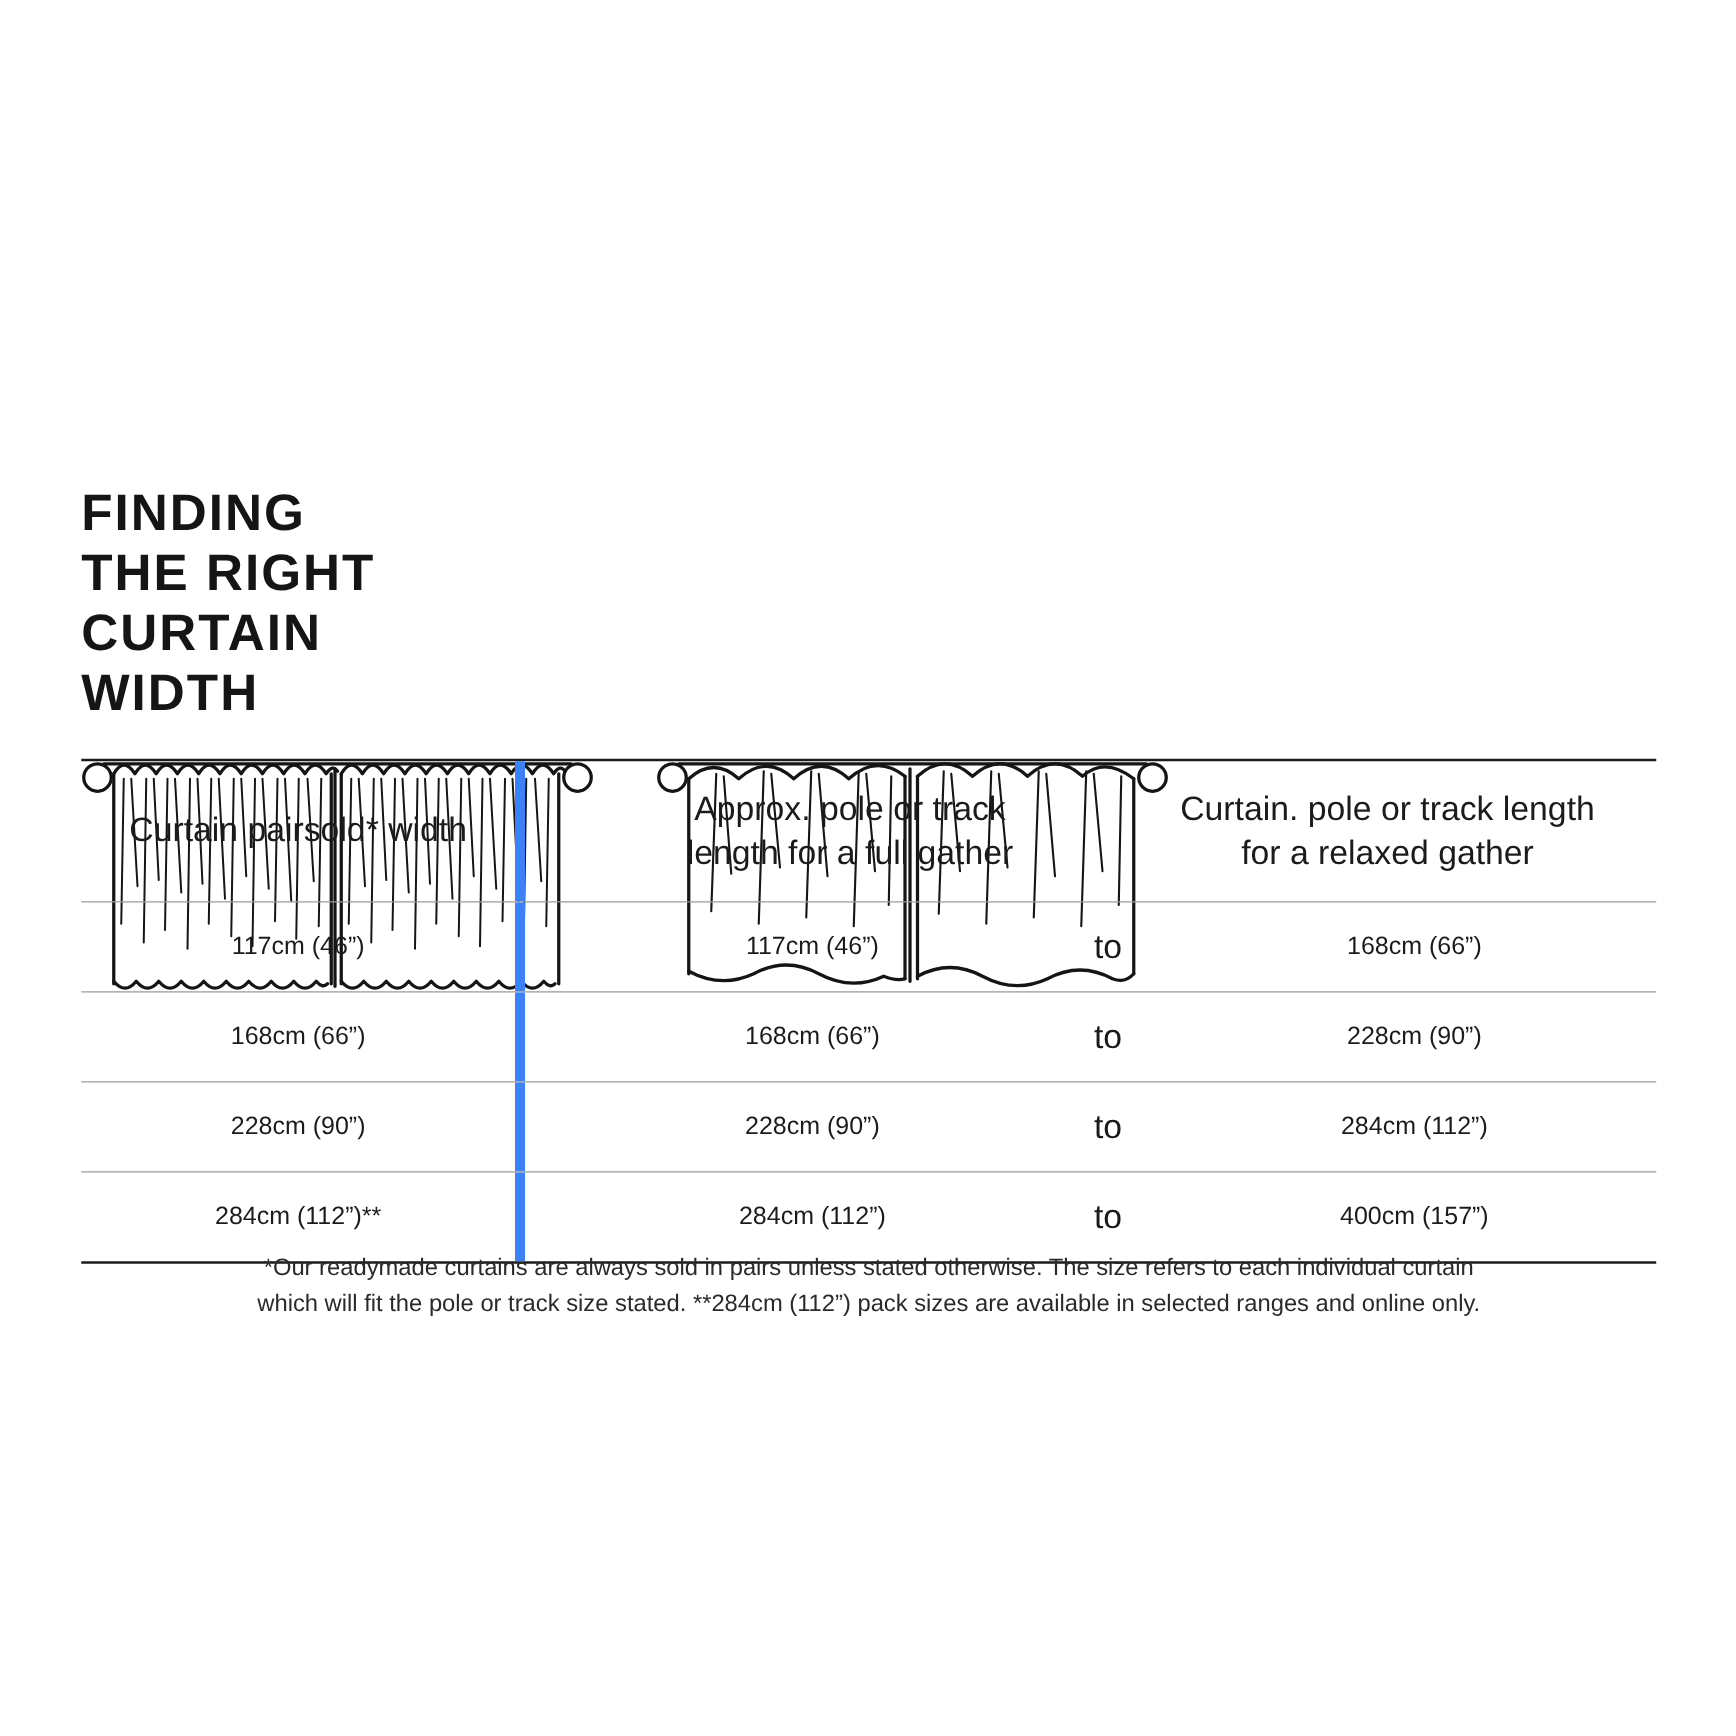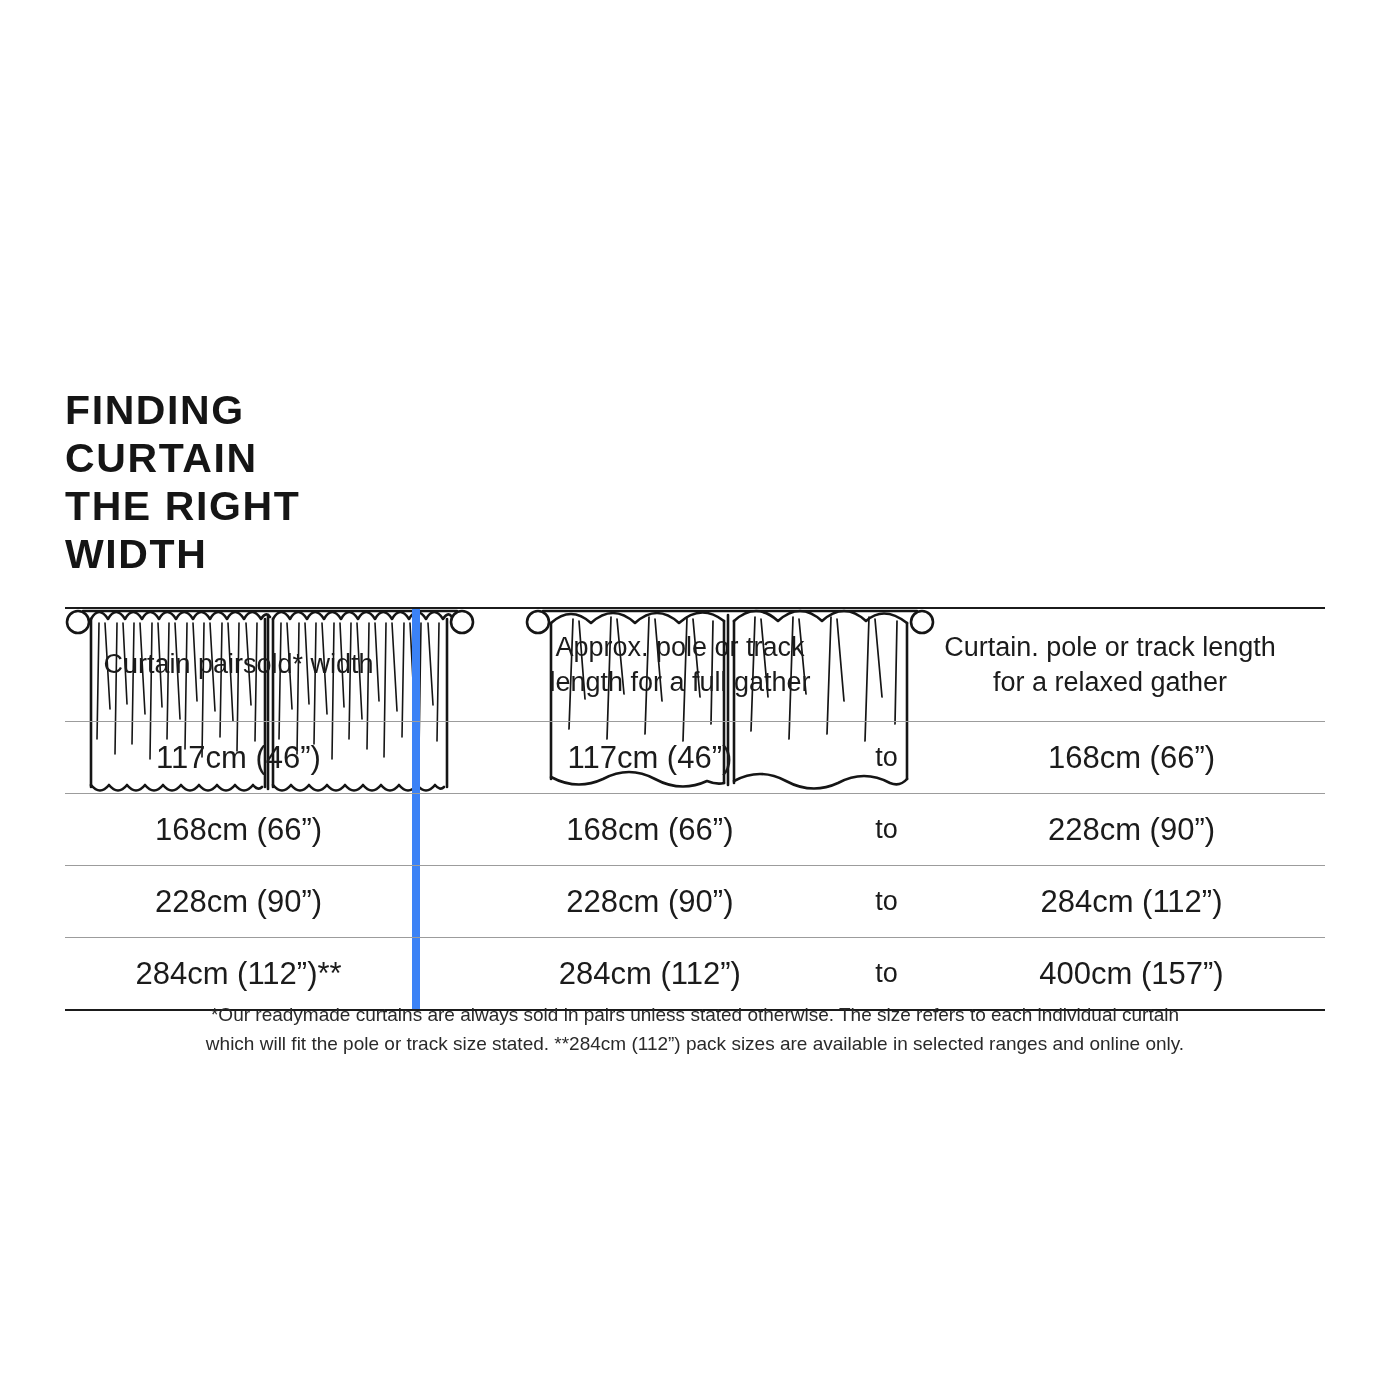--- a/index.html
+++ b/index.html
@@ -105,21 +105,21 @@
   }
 
   .hdr-text {
     font-size: 27px;
     line-height: 1.3;
     font-weight: 400;
     color: #1b1b1b;
   }
 
   .val {
-    font-size: 31px;
+    font-size: 20px;
     color: #1b1b1b;
     font-weight: 400;
   }
 
   .range {
     display: flex;
     align-items: center;
     justify-content: center;
     width: 100%;
   }
@@ -152,22 +152,22 @@
 </style>
 </head>
 <body>
 
 <div class="page">
 
   <div class="top-area">
 
     <div class="title-block">
       <div class="title-line">FINDING</div>
+      <div class="title-line">THE RIGHT</div>
       <div class="title-line">CURTAIN</div>
-      <div class="title-line">THE RIGHT</div>
       <div class="title-line">WIDTH</div>
     </div>
 
     <div class="illus-wrap">
 
       <svg width="410" height="220" viewBox="0 0 410 220">
         <g fill="none" stroke="#151515" stroke-width="2.6" stroke-linecap="round" stroke-linejoin="round">
 
           <line x1="18" y1="22" x2="392" y2="22"></line>
           <circle cx="13" cy="33" r="11"></circle>

